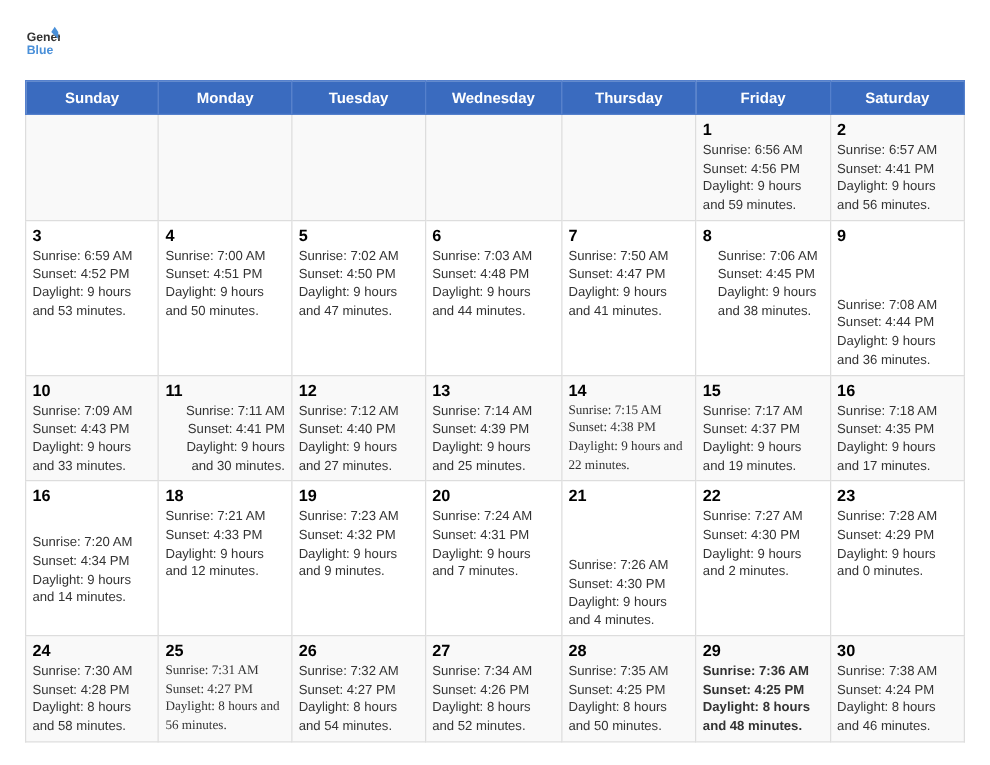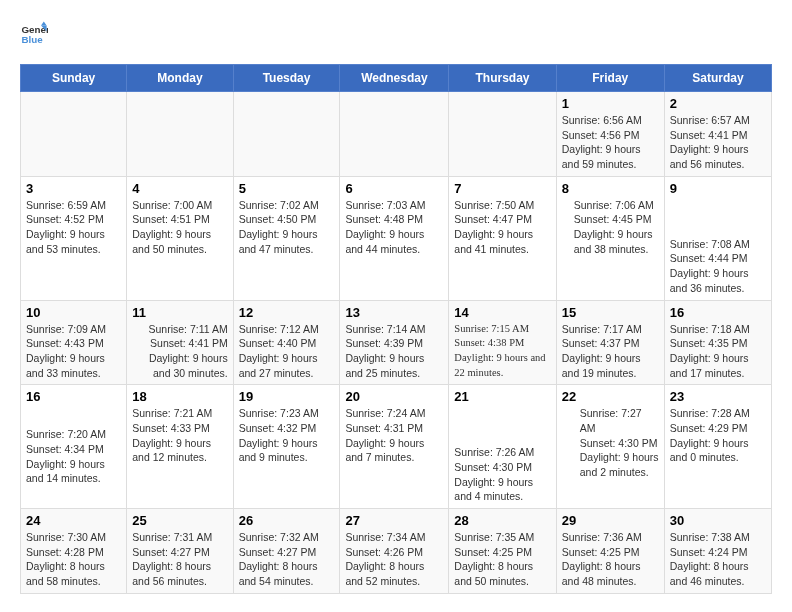--- a/index.html
+++ b/index.html
@@ -244,41 +244,41 @@
 Daylight: 9 hours and 7 minutes.</div>
         </td>
         <td>
           <span class="day-num">21</span>
           <div class="day-info" style="white-space: pre-line; margin-top: 41px;">Sunrise: 7:26 AM
 Sunset: 4:30 PM
 Daylight: 9 hours and 4 minutes.</div>
         </td>
         <td>
           <span class="day-num">22</span>
-          <div class="day-info" style="white-space: pre-line; margin-left: 18px;">Sunrise: 7:27 AM
+          <div class="day-info" style="white-space: pre-line;">Sunrise: 7:27 AM
 Sunset: 4:30 PM
 Daylight: 9 hours and 2 minutes.</div>
         </td>
         <td>
           <span class="day-num">23</span>
           <div class="day-info" style="white-space: pre-line;">Sunrise: 7:28 AM
 Sunset: 4:29 PM
 Daylight: 9 hours and 0 minutes.</div>
         </td>
       </tr>
       <tr>
         <td>
           <span class="day-num">24</span>
           <div class="day-info" style="white-space: pre-line;">Sunrise: 7:30 AM
 Sunset: 4:28 PM
 Daylight: 8 hours and 58 minutes.</div>
         </td>
         <td>
           <span class="day-num">25</span>
-          <div class="day-info" style="white-space: pre-line;">Sunrise: 7:31 AM
+          <div class="day-info" style="white-space: pre-line; font-family: Liberation Serif, serif;">Sunrise: 7:31 AM
 Sunset: 4:27 PM
 Daylight: 8 hours and 56 minutes.</div>
         </td>
         <td>
           <span class="day-num">26</span>
           <div class="day-info" style="white-space: pre-line;">Sunrise: 7:32 AM
 Sunset: 4:27 PM
 Daylight: 8 hours and 54 minutes.</div>
         </td>
         <td>
@@ -288,21 +288,21 @@
 Daylight: 8 hours and 52 minutes.</div>
         </td>
         <td>
           <span class="day-num">28</span>
           <div class="day-info" style="white-space: pre-line;">Sunrise: 7:35 AM
 Sunset: 4:25 PM
 Daylight: 8 hours and 50 minutes.</div>
         </td>
         <td>
           <span class="day-num">29</span>
-          <div class="day-info" style="white-space: pre-line;">Sunrise: 7:36 AM
+          <div class="day-info" style="white-space: pre-line; font-weight: bold;">Sunrise: 7:36 AM
 Sunset: 4:25 PM
 Daylight: 8 hours and 48 minutes.</div>
         </td>
         <td>
           <span class="day-num">30</span>
           <div class="day-info" style="white-space: pre-line;">Sunrise: 7:38 AM
 Sunset: 4:24 PM
 Daylight: 8 hours and 46 minutes.</div>
         </td>
       </tr>

